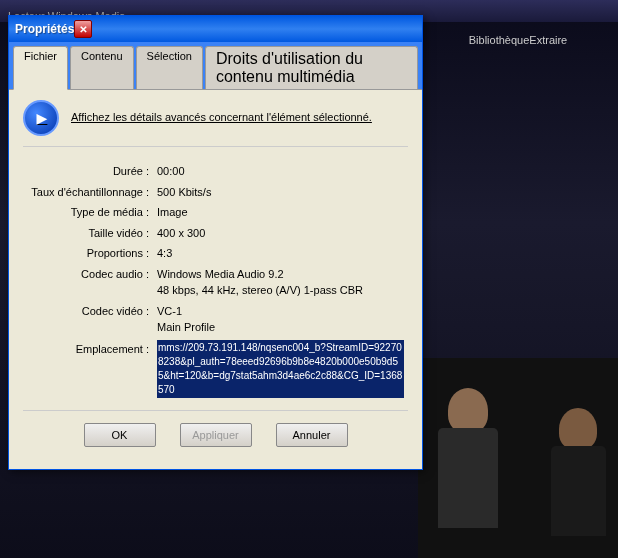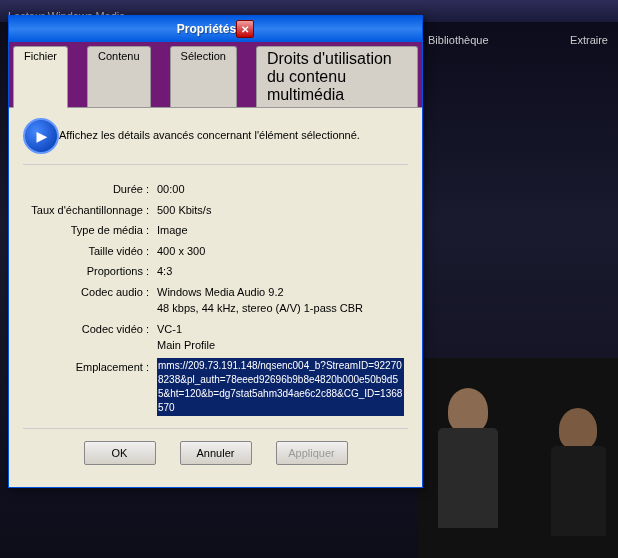--- a/index.html
+++ b/index.html
@@ -69,21 +69,21 @@
       border: 1px solid #0054e3;
       box-shadow: 2px 2px 8px rgba(0,0,0,0.5);
     }
 
     
     .dialog-titlebar {
       height: 26px;
       background: linear-gradient(to bottom, #0058e0 0%, #3080f0 50%, #0058e0 100%);
       display: flex;
       align-items: center;
-      justify-content: center;
+      justify-content: flex-start;
       padding: 12px 6px;
       cursor: default;
     }
 
     .dialog-title {
       color: white;
       font-weight: bold;
       font-size: 12px;
       text-shadow: 1px 1px 1px rgba(0,0,0,0.4);
     }
@@ -98,25 +98,25 @@
       align-items: center;
       justify-content: center;
       cursor: pointer;
       color: white;
       font-size: 10px;
       font-weight: bold;
     }
 
     
     .tab-bar {
-      background: #701a75;
+      background: #3b82f6;
       border-bottom: 1px solid #999;
       display: flex;
       padding: 4px 4px 0 4px;
-      gap: 19px;
+      gap: 2px;
     }
 
     .tab {
       padding: 3px 10px;
       border: 1px solid #999;
       border-bottom: none;
       background: #d4d0c8;
       cursor: pointer;
       font-size: 11px;
       color: #000;
@@ -135,24 +135,25 @@
     
     .dialog-content {
       padding: 10px 14px;
       background: #ece9d8;
     }
 
     
     .header-row {
       display: flex;
       align-items: center;
-      gap: 0;
+      gap: 12px;
       margin-bottom: 14px;
       padding-bottom: 10px;
       border-bottom: 1px solid #ccc;
+      text-decoration: underline;
     }
 
     .media-icon {
       width: 36px;
       height: 36px;
       border-radius: 50%;
       background: radial-gradient(circle at 35% 35%, #4488ff, #0033aa);
       border: 2px solid #6699ff;
       display: flex;
       align-items: center;
@@ -237,21 +238,21 @@
       cursor: default;
     }
 
     
     .sidebar-labels {
       position: absolute;
       top: 26px;
       right: 0;
       width: 200px;
       display: flex;
-      justify-content: space-between;
+      justify-content: center;
       padding: 8px 10px;
     }
   </style>
 </head>
 <body>
 
 <div class="bg"></div>
 
 <div class="media-topbar">
   <span style="color:#aaa; font-size:11px;">Lecteur Windows Media</span>
@@ -345,21 +346,21 @@
           <span class="url-selected">mms://209.73.191.148/nqsenc004_b?StreamID=922708238&amp;pl_auth=78eeed92696b9b8e4820b000e50b9d55&amp;ht=120&amp;b=dg7stat5ahm3d4ae6c2c88&amp;CG_ID=1368570</span>
         </td>
       </tr>
     </tbody>
       </table>
 
     <div class="dialog-buttons">
       <button class="dialog-btn">
         <span>OK</span>
       </button>
+      <button class="dialog-btn disabled">
+        <span>Appliquer</span>
+      </button>
       <button class="dialog-btn">
         <span>Annuler</span>
       </button>
-      <button class="dialog-btn disabled">
-        <span>Appliquer</span>
-      </button>
     </div>
   </div>
 </div>
 
 </body></html>

